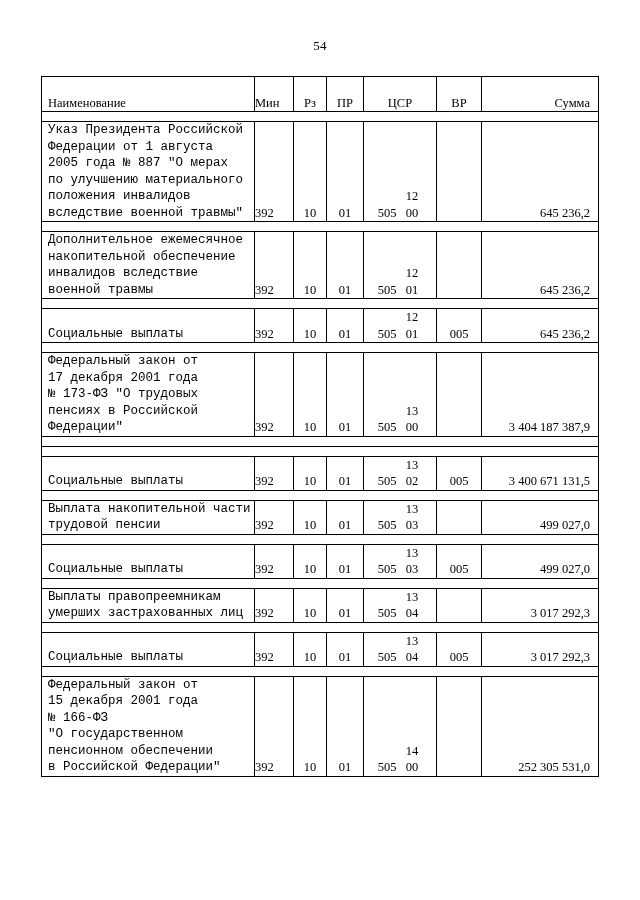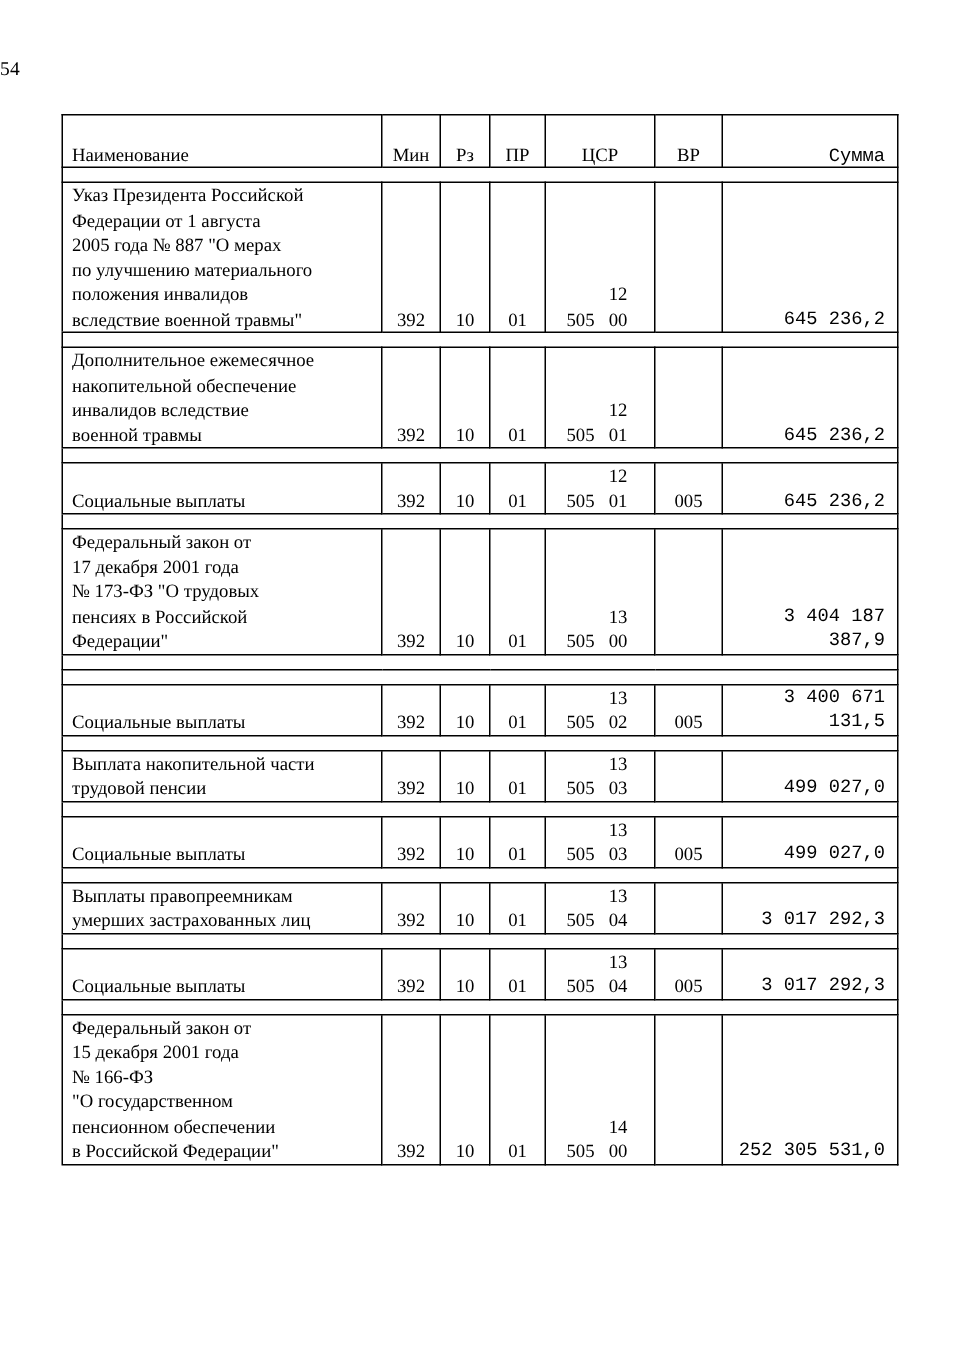--- a/index.html
+++ b/index.html
@@ -15,20 +15,21 @@
     position: relative;
   }
   .page {
     width: 640px;
     height: 900px;
     box-sizing: border-box;
     padding: 0;
     position: relative;
   }
   .page-number {
+    text-align: center;
     font-size: 13px;
     margin-top: 38px;
     margin-bottom: 22px;
     letter-spacing: 0.2px;
   }
   table.doc-table {
     border-collapse: collapse;
     margin: 0 auto;
     width: 536px;
     table-layout: fixed;
@@ -54,42 +55,43 @@
   tbody td {
     border: none;
     padding: 0 2px;
     font-size: 12.5px;
     line-height: 16.5px;
   }
   tbody tr.data-row td {
     vertical-align: bottom;
   }
   .col-name   { width: 206px; text-align: left; padding-left: 6px !important; }
-  .col-min    { width: 38px;  text-align: center; }
+  .col-min    { width: 38px;  text-align: left; }
   .col-rz     { width: 32px;  text-align: center; }
   .col-pr     { width: 36px;  text-align: center; }
   .col-csr    { width: 72px;  text-align: center; }
   .col-vr     { width: 44px;  text-align: center; }
-  .col-summa  { width: 108px; text-align: right; padding-right: 8px !important; font-family: Liberation Mono, monospace; }
+  .col-summa  { width: 108px; text-align: right; padding-right: 8px !important; }
 
   
   table.doc-table {
     border: 1px solid #000000;
   }
   thead th {
     border: 1px solid #000000;
   }
   tbody td {
     border-left: 1px solid transparent;
   }
   tbody td.col-name {
     border-left: none;
   }
   .cell-lines span {
     display: block;
+    font-family: Liberation Mono, monospace;
   }
   .spacer-row td {
     height: 9px;
     line-height: 9px;
     font-size: 0;
   }
   .csr-inner {
     display: inline-block;
     text-align: center;
     width: 52px;

